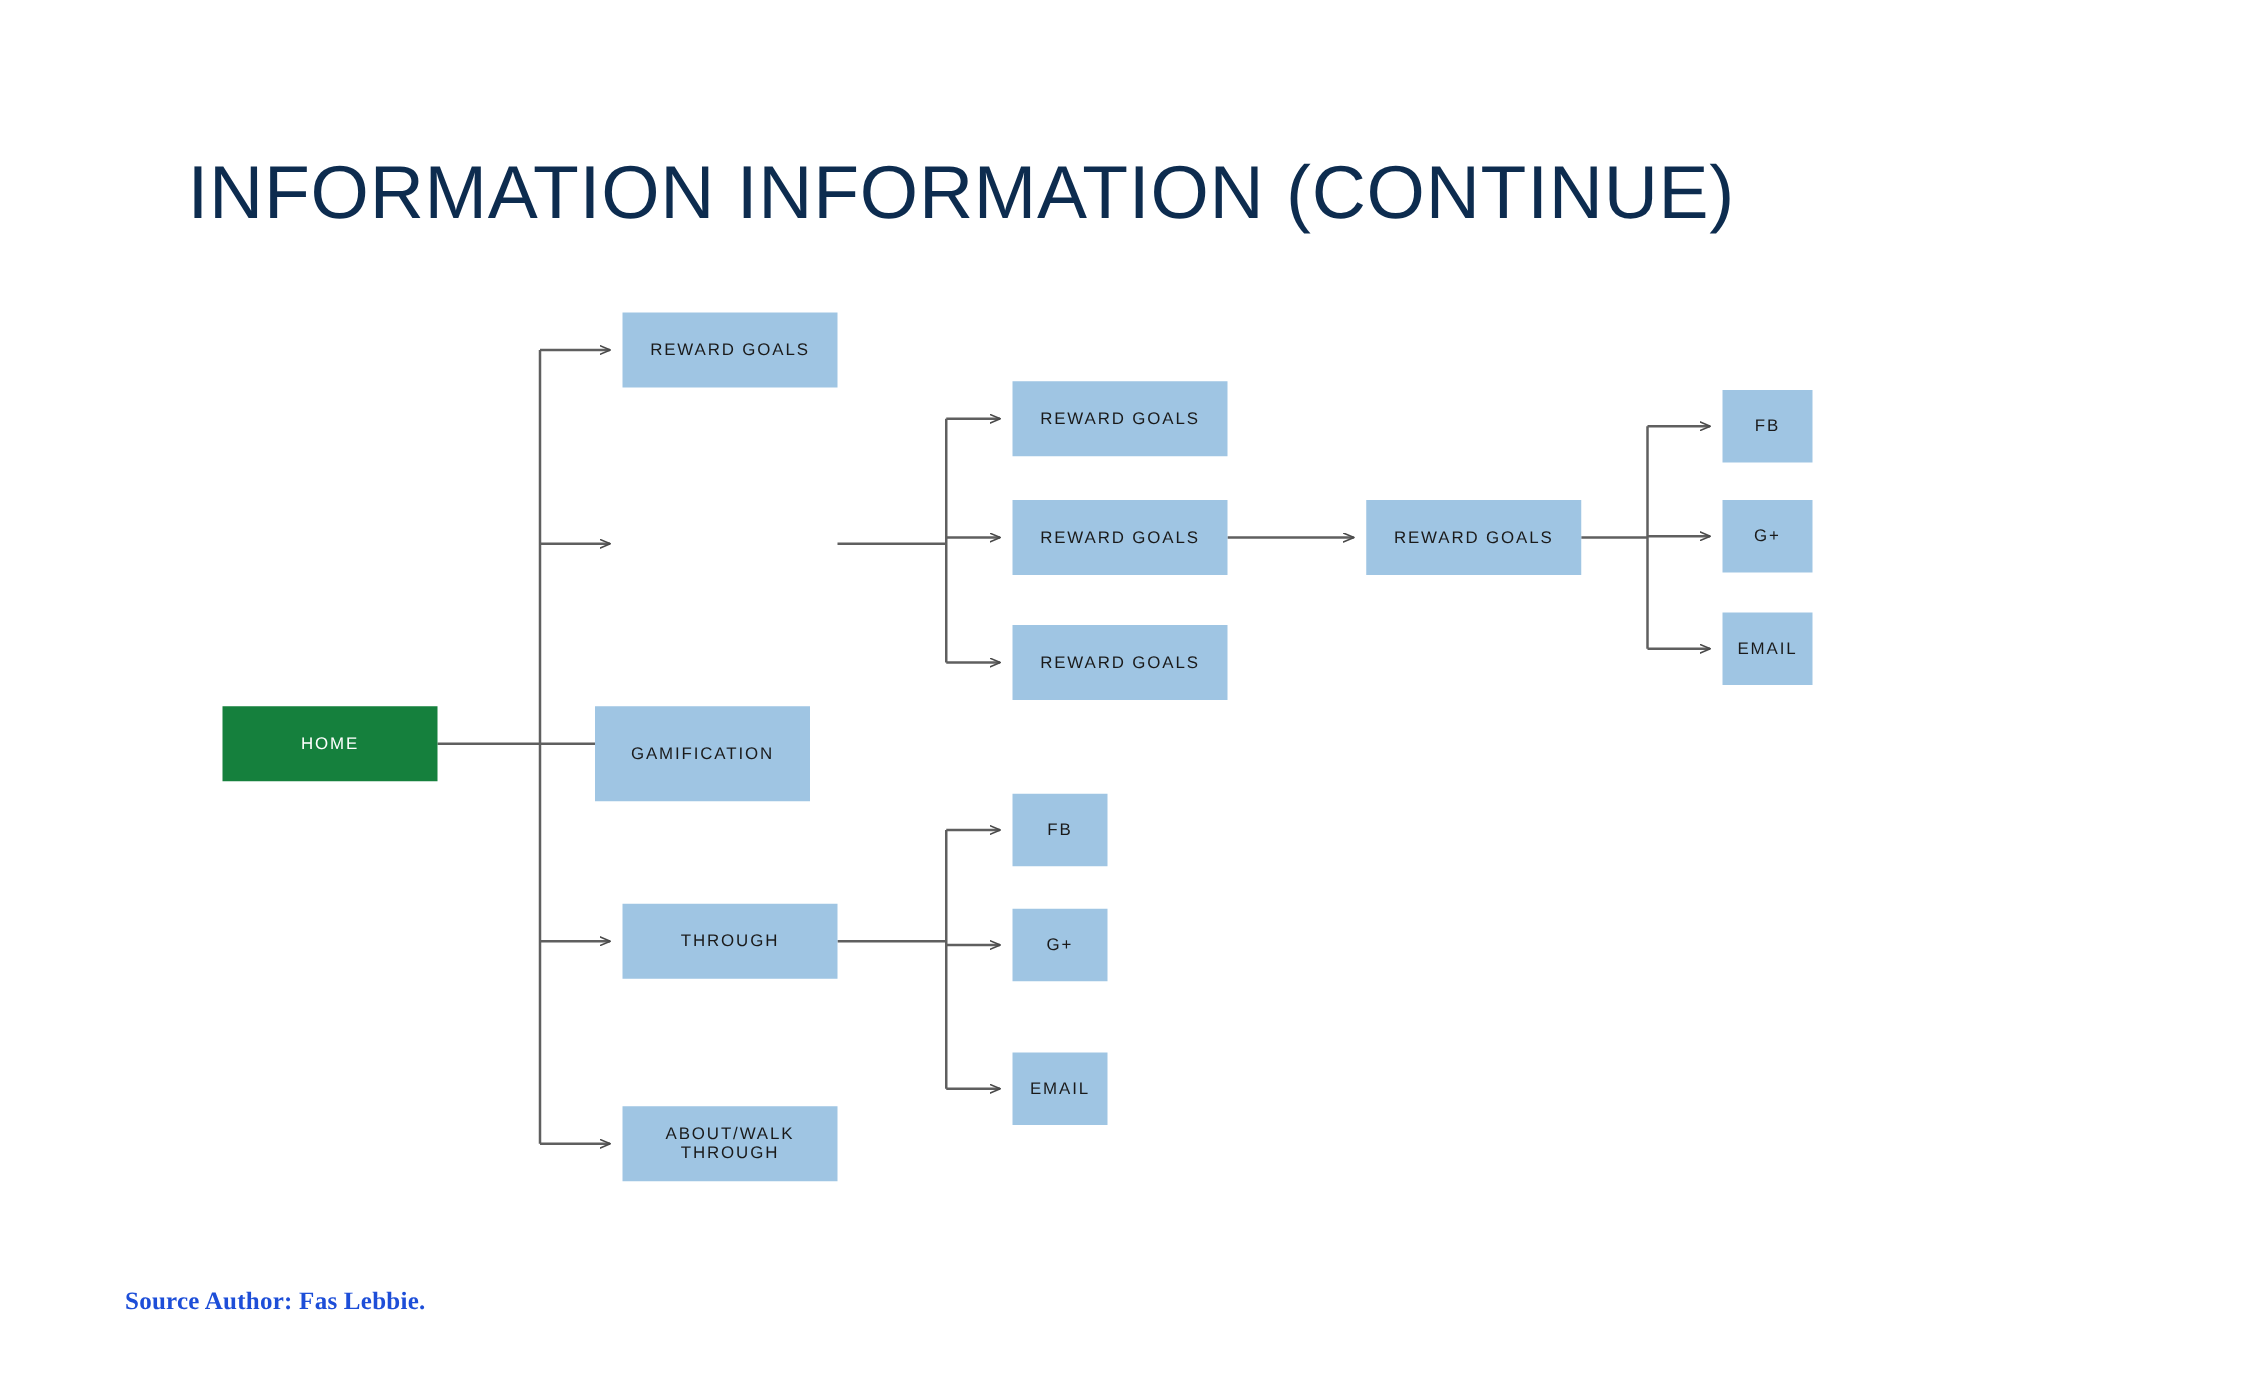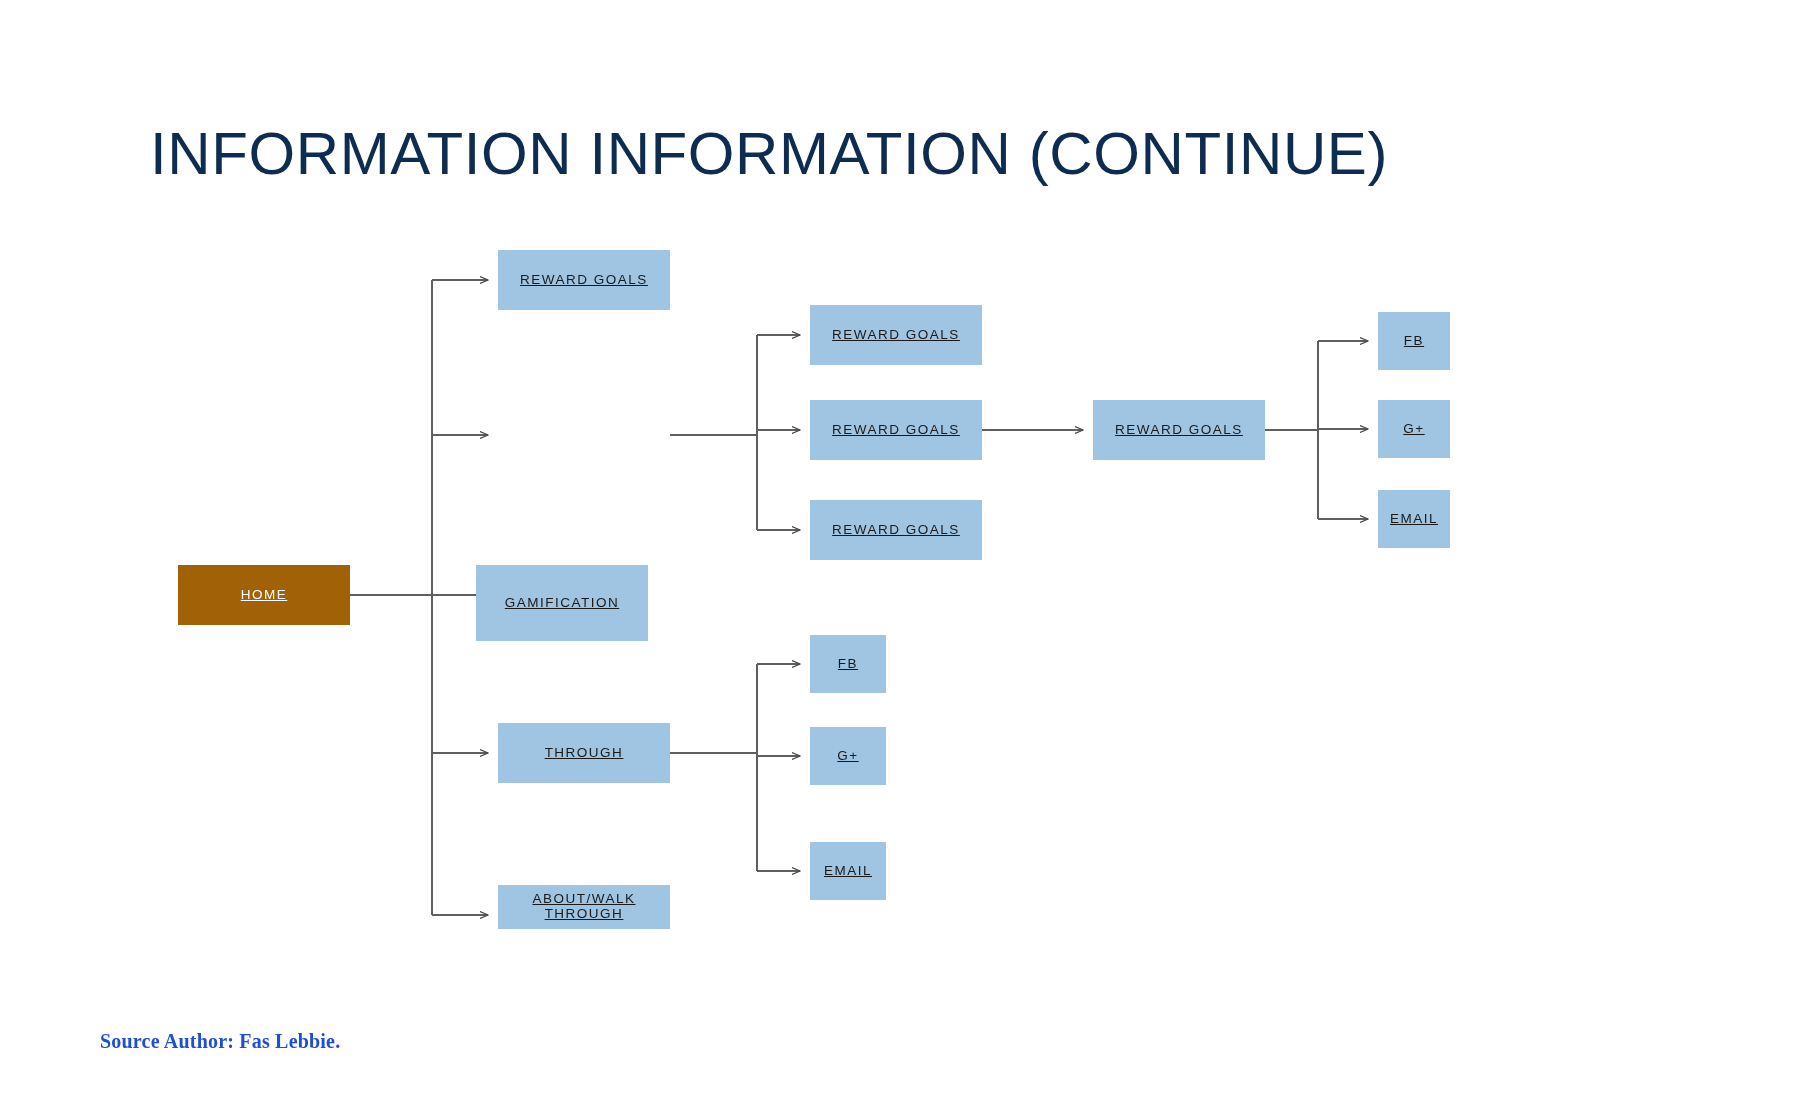--- a/index.html
+++ b/index.html
@@ -73,24 +73,23 @@
     justify-content: center;
     text-align: center;
     background: #9fc5e3;
     color: #1a1a1a;
     font-size: 13.5px;
     font-weight: 500;
     letter-spacing: 1.5px;
     font-family: "Liberation Sans", sans-serif;
     padding: 16px 6px;
     line-height: 1.1;
-    text-decoration: underline;
   }
   .node.root {
-    background: #a16207;
+    background: #15803d;
     color: #ffffff;
   }
 </style>
 </head>
 <body>
 
 <div id="slide">
 
   <h1 id="slide-title">INFORMATION INFORMATION (CONTINUE)</h1>
 
@@ -132,21 +131,21 @@
         <line x1="1318" y1="341" x2="1368" y2="341" marker-end="url(#arrowhead)"></line>
         <line x1="1318" y1="429" x2="1368" y2="429" marker-end="url(#arrowhead)"></line>
         <line x1="1318" y1="519" x2="1368" y2="519" marker-end="url(#arrowhead)"></line>
       </g>
     </svg>
 
     <div class="node root" style="left:178px;  top:565px; width:172px; height:60px;">HOME</div>
     <div class="node" style="left:498px;  top:250px; width:172px; height:60px;">REWARD GOALS</div>
     <div class="node" style="left:476px;  top:565px; width:172px; height:76px;">GAMIFICATION</div>
     <div class="node" style="left:498px;  top:723px; width:172px; height:60px;">THROUGH</div>
-    <div class="node" style="left:498px;  top:885px; width:172px; height:44px;">ABOUT/WALK THROUGH</div>
+    <div class="node" style="left:498px;  top:885px; width:172px; height:60px;">ABOUT/WALK THROUGH</div>
     <div class="node" style="left:810px;  top:305px; width:172px; height:60px;">REWARD GOALS</div>
     <div class="node" style="left:810px;  top:400px; width:172px; height:60px;">REWARD GOALS</div>
     <div class="node" style="left:810px;  top:500px; width:172px; height:60px;">REWARD GOALS</div>
     <div class="node" style="left:810px;  top:635px; width:76px;  height:58px;">FB</div>
     <div class="node" style="left:810px;  top:727px; width:76px;  height:58px;">G+</div>
     <div class="node" style="left:810px;  top:842px; width:76px;  height:58px;">EMAIL</div>
     <div class="node" style="left:1093px; top:400px; width:172px; height:60px;">REWARD GOALS</div>
     <div class="node" style="left:1378px; top:312px; width:72px;  height:58px;">FB</div>
     <div class="node" style="left:1378px; top:400px; width:72px;  height:58px;">G+</div>
     <div class="node" style="left:1378px; top:490px; width:72px;  height:58px;">EMAIL</div>

